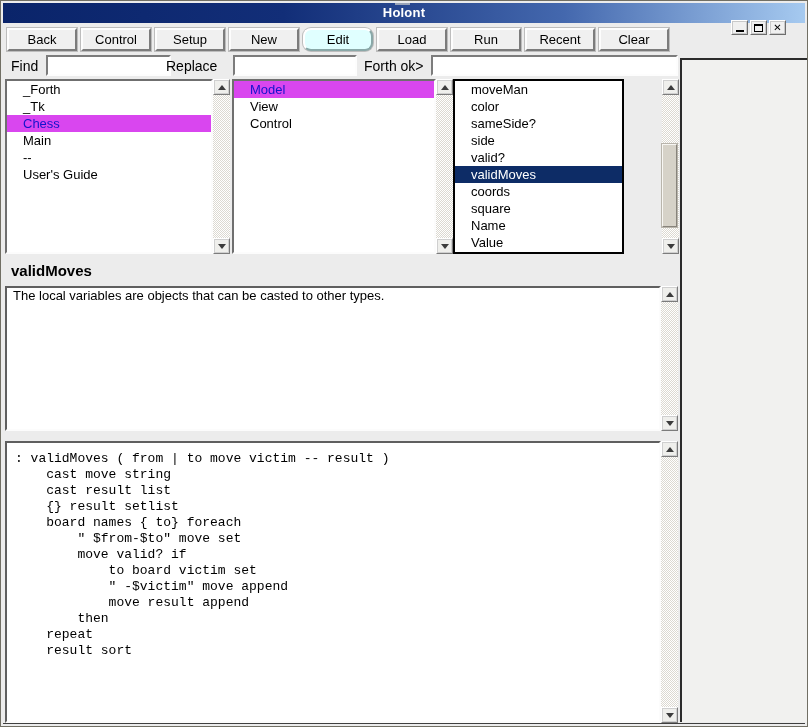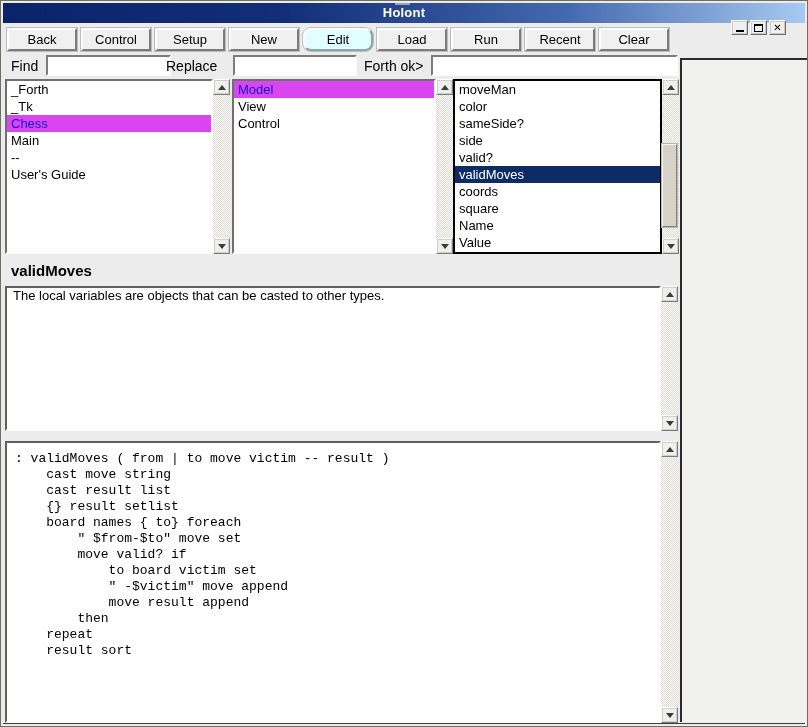--- a/index.html
+++ b/index.html
@@ -48,21 +48,21 @@
     border:2px solid; border-color:#7c7c7c #fdfdfd #fdfdfd #7c7c7c;
     font-family:"Liberation Sans", sans-serif; font-size:13px; padding:0 3px; outline:none;
   }
   
   .pane {
     position:absolute; top:78px; height:175px; background:#fff;
     border:2px solid; border-color:#6f6f6f #fcfcfc #fcfcfc #6f6f6f;
     overflow:hidden; cursor:default;
   }
   .pane-focus { border:2px solid #000; }
-  .li { height:17px; line-height:17px; padding-left:4px; white-space:nowrap; font-size:13px; }
+  .li { height:17px; line-height:17px; padding-left:16px; white-space:nowrap; font-size:13px; }
   .sel-light { background:#d946ef; color:#1414cc; }
   .sel-dark  { background:#0d2c66; color:#ffffff; }
   
   .sbar {
     position:absolute; width:17px; display:flex; flex-direction:column;
     background:#ececec;
   }
   .sb-btn {
     height:16px; flex:0 0 16px; background:#efefec;
     border:1px solid; border-color:#ffffff #7c7c7c #7c7c7c #ffffff;
@@ -169,21 +169,21 @@
   <div class="sbar" style="left:435px; top:78px; height:175px;">
     <div class="sb-btn">
         <span class="tri-up"></span>
       </div>
     <div class="sb-trough"></div>
     <div class="sb-btn">
         <span class="tri-down"></span>
       </div>
   </div>
 
-  <div class="pane pane-focus" style="left:452px; width:209px;">
+  <div class="pane pane-focus" style="left:452px; width:171px;">
     <div class="li">moveMan</div>
     <div class="li">color</div>
     <div class="li">sameSide?</div>
     <div class="li">side</div>
     <div class="li">valid?</div>
     <div class="li sel-dark">validMoves</div>
     <div class="li">coords</div>
     <div class="li">square</div>
     <div class="li">Name</div>
     <div class="li">Value</div>

